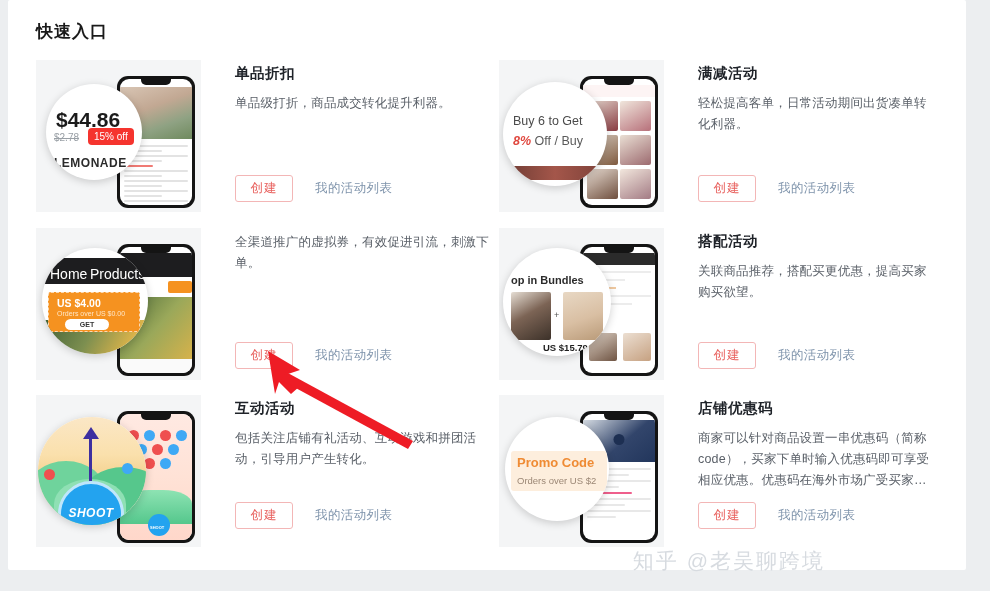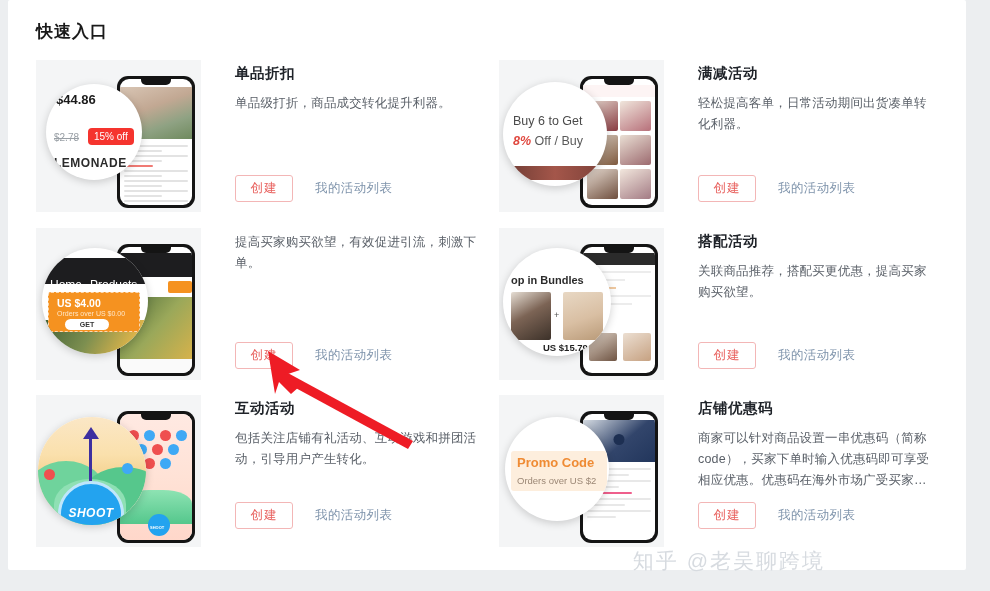--- a/index.html
+++ b/index.html
@@ -130,21 +130,21 @@
     position: absolute;
     border-radius: 50%;
     background: #fff;
     box-shadow: 0 2px 9px rgba(0,0,0,.18);
     overflow: hidden;
     z-index: 5;
   }
 
   
   .c1-lens { left: 10px; top: 24px; width: 96px; height: 96px; }
-  .c1-price { position:absolute; left:10px; top:8px; font-size:13px; font-weight:bold; color:#1b1b1b; }
+  .c1-price { position:absolute; left:10px; top:24px; font-size:21px; font-weight:bold; color:#1b1b1b; }
   .c1-old { position:absolute; left:8px; top:48px; font-size:10px; color:#9aa0a6; text-decoration: line-through; }
   .c1-badge { position:absolute; left:42px; top:44px; background:#f5342e; color:#fff; font-size:10px; font-weight:normal; border-radius:4px; padding:3px 6px; }
   .c1-brand { position:absolute; left:8px; top:72px; font-size:12px; font-weight:bold; color:#2b2b2b; letter-spacing:.5px; }
   .c1-photo { position:absolute; left:0; top:8px; width:100%; height:52px;
      background: linear-gradient(160deg,#d8c5b4 0%,#c2a893 40%,#8fa283 70%,#6f8a5e 100%); }
   .c1-list { position:absolute; left:4px; top:66px; right:4px; }
   .c1-list i { display:block; height:2px; background:#e3e3e3; margin-bottom:3px; border-radius:1px; }
   .c1-list i.s { width:60%; }
   .c1-list i.r { background:#f07a74; width:45%; }
 
@@ -154,21 +154,21 @@
   .c2-l2 { position:absolute; left:10px; top:52px; font-size:12.5px; color:#5a5a5a; white-space:nowrap; }
   .c2-l2 b { color:#e0483f; font-style:italic; }
   .c2-strip { position:absolute; left:0; bottom:6px; width:100%; height:14px; background:linear-gradient(90deg,#6b3b33,#a4564a,#7a4038); }
   .c2-head { position:absolute; left:0; top:6px; width:100%; height:12px; background:#fdf4f4; }
   .c2-row { position:absolute; display:flex; gap:2px; left:4px; right:4px; }
   .c2-tile { flex:1; height:30px; border-radius:2px; }
 
   
   .c3-lens { left: 6px; top: 20px; width: 106px; height: 106px; }
   .c3-nav { position:absolute; left:0; top:10px; width:100%; height:26px; background:#1d1d1f; }
-  .c3-nav span { color:#fff; font-size:12px; position:absolute; top:20px;text-decoration:underline; }
+  .c3-nav span { color:#fff; font-size:14px; position:absolute; top:8px; }
   .c3-coupon { position:absolute; left:6px; top:44px; width:92px; height:40px; background:#f59220; border-radius:3px;
      border: 1px dashed rgba(255,255,255,.65); }
   .c3-amt { position:absolute; left:8px; top:4px; color:#fff; font-size:10.5px; font-weight:bold; }
   .c3-sub { position:absolute; left:8px; top:17px; color:#ffe6c6; font-size:7px; }
   .c3-get { position:absolute; left:16px; top:26px; width:44px; height:11px; background:#fff; border-radius:6px;
      color:#333; font-size:7px; font-weight:bold; text-align:center; line-height:11px; }
   .c3-photo { position:absolute; left:0; bottom:0; width:100%; height:34px;
      background: linear-gradient(120deg,#3f5f35,#7d8f50 45%,#d8b24a 80%); }
 
   
@@ -333,21 +333,21 @@
             </div>
             <div class="c3-photo"></div>
             <div class="c3-coupon">
               <div class="c3-amt">US $4.00</div>
               <div class="c3-sub">Orders over US $0.00</div>
               <div class="c3-get">GET</div>
             </div>
           </div>
         </div>
         <div class="card-body">
-          <div class="card-desc">提高买家购买欲望，有效促进引流，刺激下单。</div>
+          <div class="card-desc">全渠道推广的虚拟券，有效促进引流，刺激下单。</div>
           <div class="card-actions">
             <button class="btn-create">创建</button>
             <a class="link-list">我的活动列表</a>
           </div>
         </div>
       </div>
 
       <div class="card">
         <div class="thumb">
           <div class="phone">

